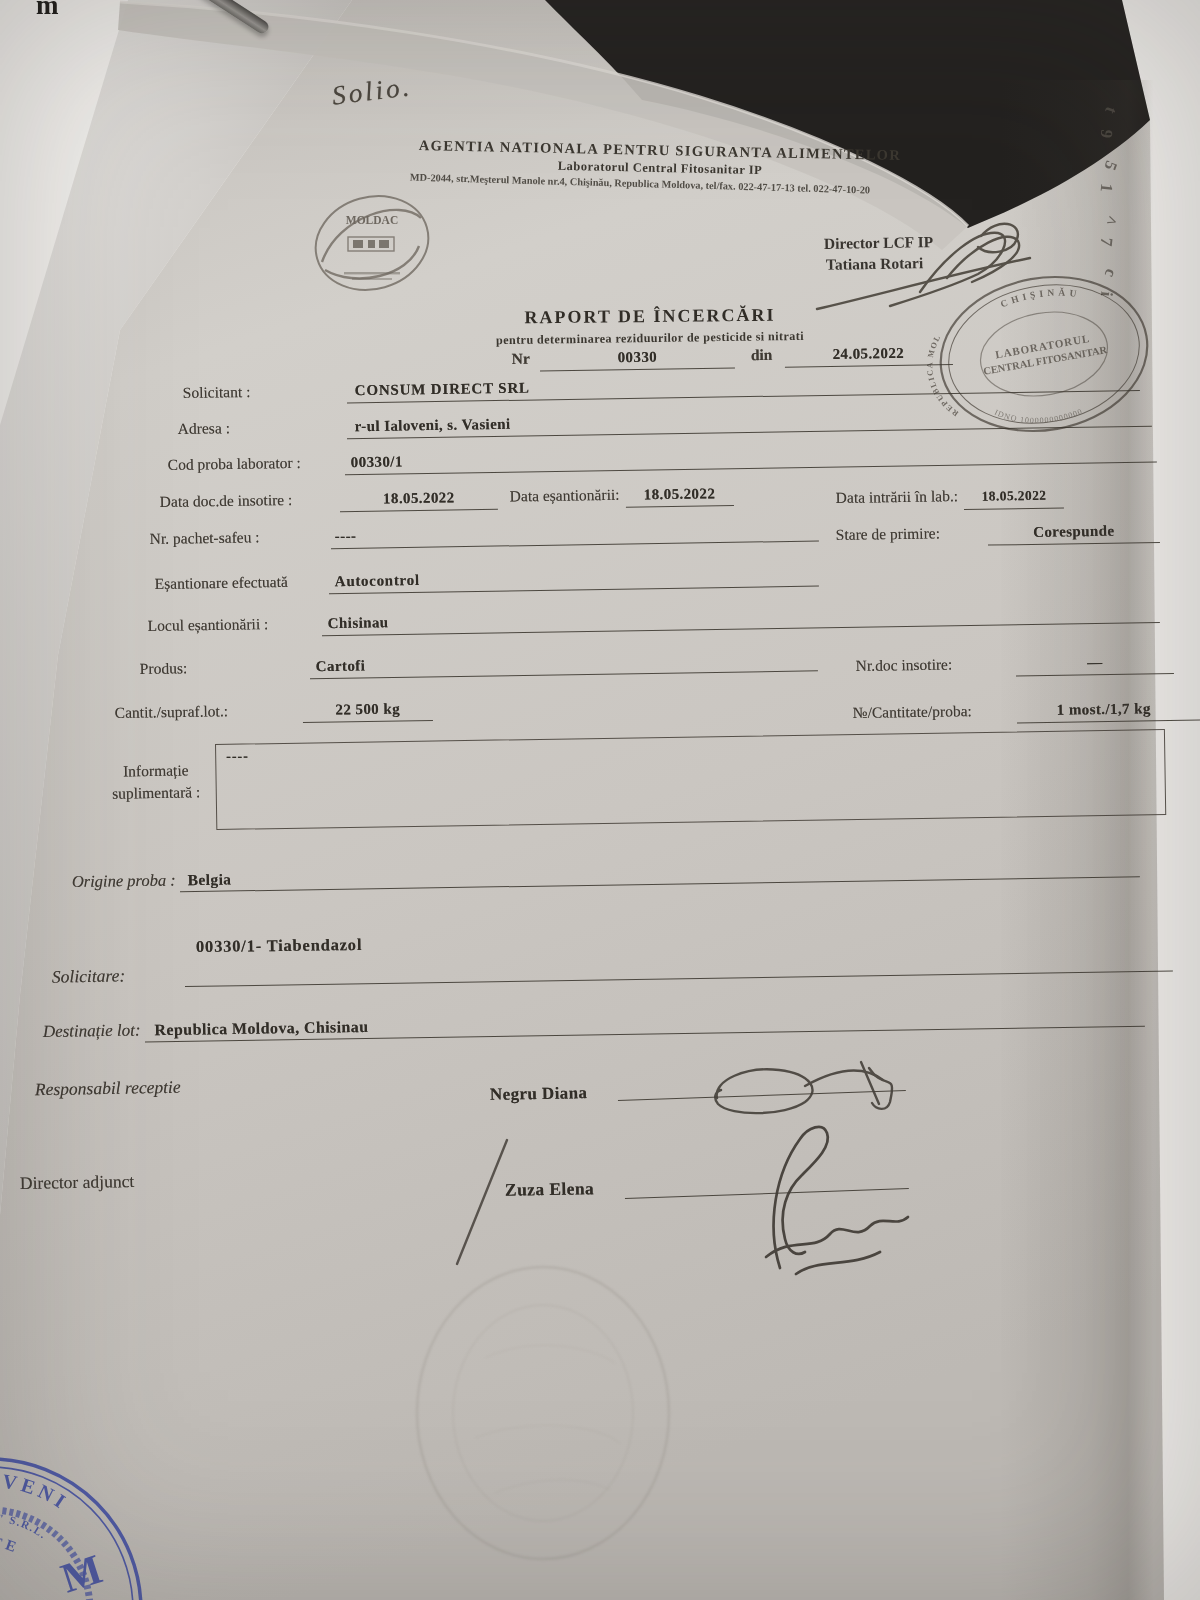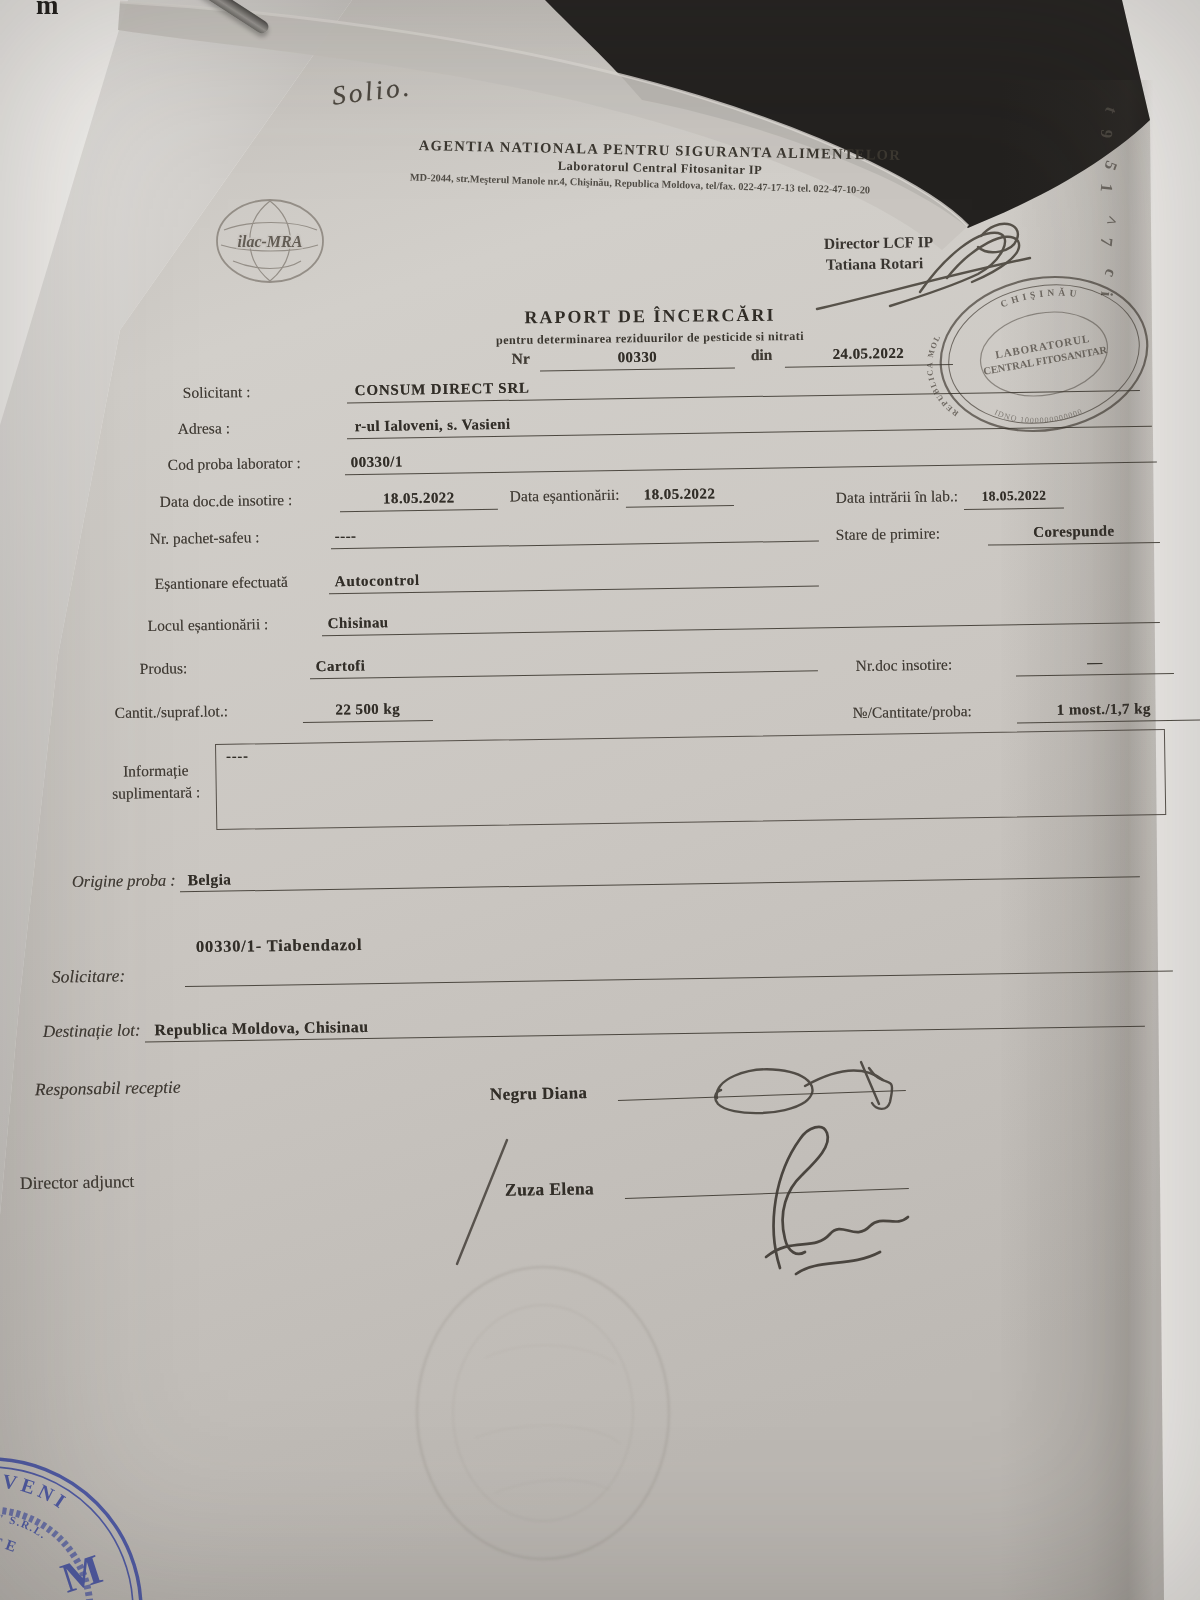--- a/index.html
+++ b/index.html
@@ -68,31 +68,36 @@
     <span>^</span>
     <span>7</span>
     <span>c</span>
     <span>i</span>
   </div>
 
   <div class="hdr" style="left:330px;top:142px;width:660px;font-size:14.5px;letter-spacing:1.3px;transform:rotate(1.2deg);">AGENTIA NATIONALA PENTRU SIGURANTA ALIMENTELOR</div>
   <div class="hdr" style="left:330px;top:161px;width:660px;font-size:12.5px;letter-spacing:.5px;transform:rotate(1.2deg);">Laboratorul Central Fitosanitar IP</div>
   <div class="hdr" style="left:290px;top:178px;width:700px;font-size:10.3px;font-weight:bold;opacity:.85;transform:rotate(1.6deg);">MD-2044, str.Meşterul Manole nr.4, Chişinău, Republica Moldova, tel/fax. 022-47-17-13 tel. 022-47-10-20</div>
 
-  <div class="abs" style="left:212px;top:192px;">
-    <svg width="118" height="102" viewBox="0 0 118 102">
-      <g stroke="#8a847c" fill="none" stroke-width="1.8" opacity=".85">
-        <ellipse cx="58" cy="49" rx="53" ry="41"></ellipse>
-        <path d="M12,38 C36,28 82,28 105,38" stroke-width="1.2"></path>
-        <path d="M9,53 C36,61 82,61 106,53" stroke-width="1.2"></path>
-        <path d="M21,69 C45,79 73,79 89,69" stroke-width="1.2"></path>
-        <path d="M58,9 C31,30 31,67 58,89" stroke-width="1.2"></path>
-        <path d="M58,9 C85,30 85,67 58,89" stroke-width="1.2"></path>
-      </g>
-      <text x="58" y="55" text-anchor="middle" font-size="16" font-weight="bold" font-style="italic" fill="#625c54" stroke="#cac6c1" stroke-width="3" paint-order="stroke">ilac-MRA</text>
+  <div class="abs" style="left:308px;top:190px;">
+    <svg width="128" height="116" viewBox="0 0 128 116">
+      <g stroke="#7c766e" fill="none" opacity=".9">
+        <ellipse cx="64" cy="53" rx="57" ry="46" stroke-width="2" transform="rotate(-16 64 53)"></ellipse>
+        <path d="M14,72 C30,26 92,8 113,28" stroke-width="2.4"></path>
+        <path d="M17,80 C48,98 100,86 111,56" stroke-width="2.4"></path>
+        <rect x="40" y="47" width="46" height="14" stroke-width="1.4"></rect>
+      </g>
+      <text x="64" y="34" text-anchor="middle" font-size="11.5" font-weight="bold" fill="#6d675f">MOLDAC</text>
+      <g fill="#6d675f" opacity=".85">
+        <rect x="45" y="50" width="10" height="8"></rect>
+          <rect x="60" y="50" width="7" height="8"></rect>
+          <rect x="71" y="50" width="10" height="8"></rect>
+        <rect x="36" y="82" width="56" height="2.4" opacity=".6"></rect>
+        <rect x="44" y="88" width="40" height="2" opacity=".5"></rect>
+      </g>
     </svg>
   </div>
 
   <div class="abs b" style="left:824px;top:234px;font-size:15.5px;transform:rotate(-1deg);color:#393530;">Director LCF IP</div>
   <div class="abs b" style="left:826px;top:255px;font-size:15.5px;transform:rotate(-1deg);color:#393530;">Tatiana Rotari</div>
   <div class="abs" style="left:772px;top:214px;">
     <svg width="270" height="115" viewBox="0 0 270 115">
       <g fill="none" stroke="#474239" stroke-width="2.4" stroke-linecap="round" opacity=".88">
         <path d="M45,95 C110,80 180,60 258,44"></path>
         <path d="M148,78 C173,42 205,16 226,19 C241,22 231,46 206,60 C181,72 150,82 118,92"></path>

